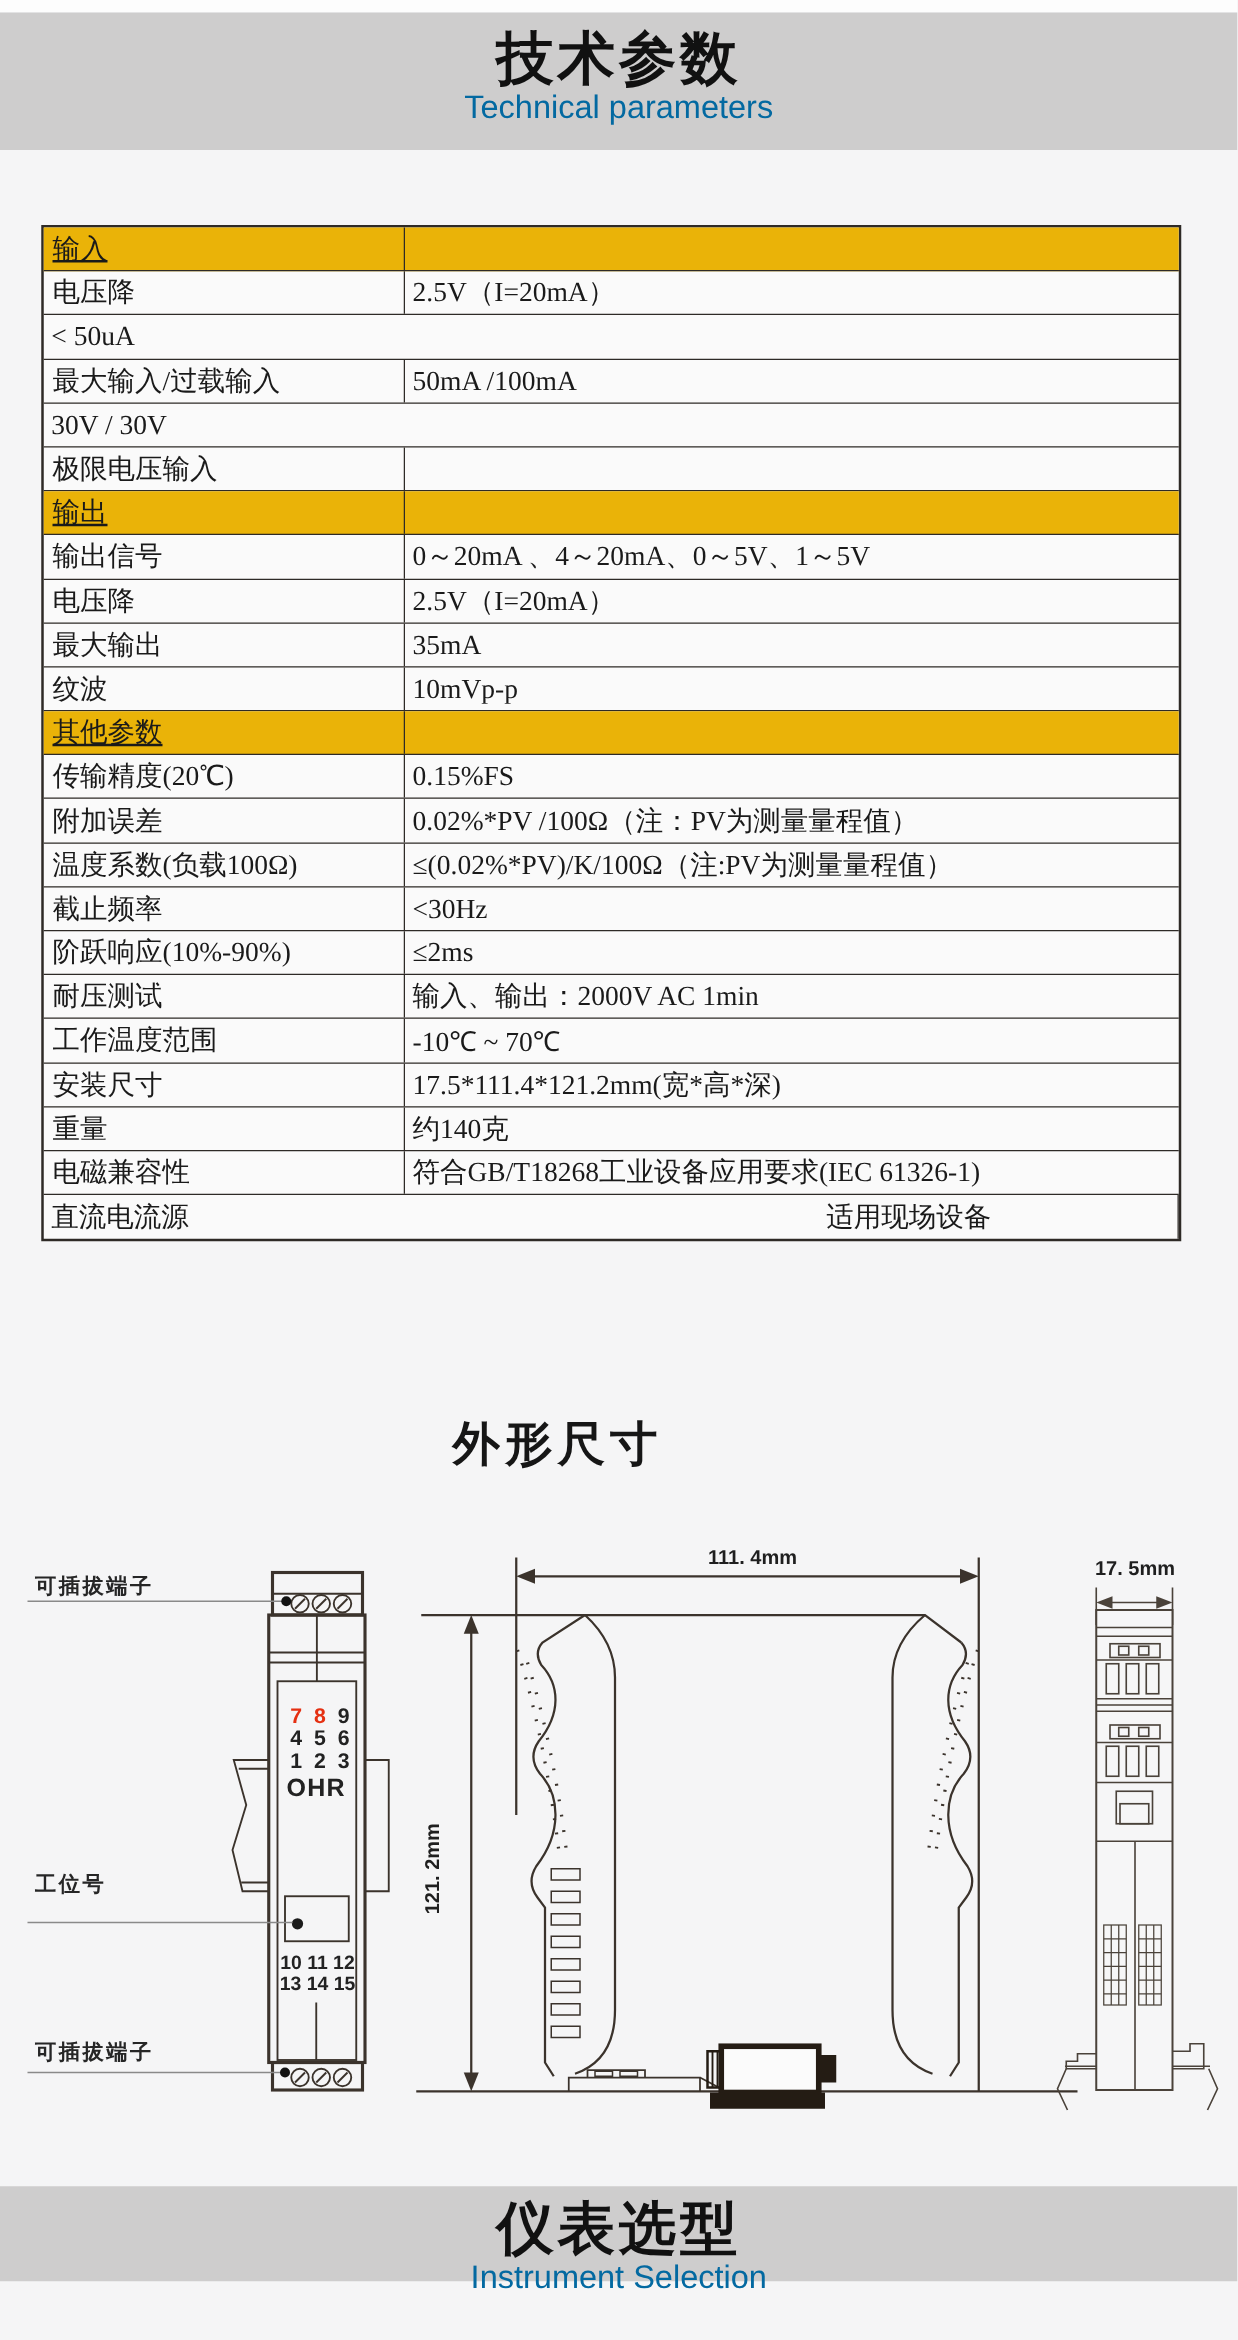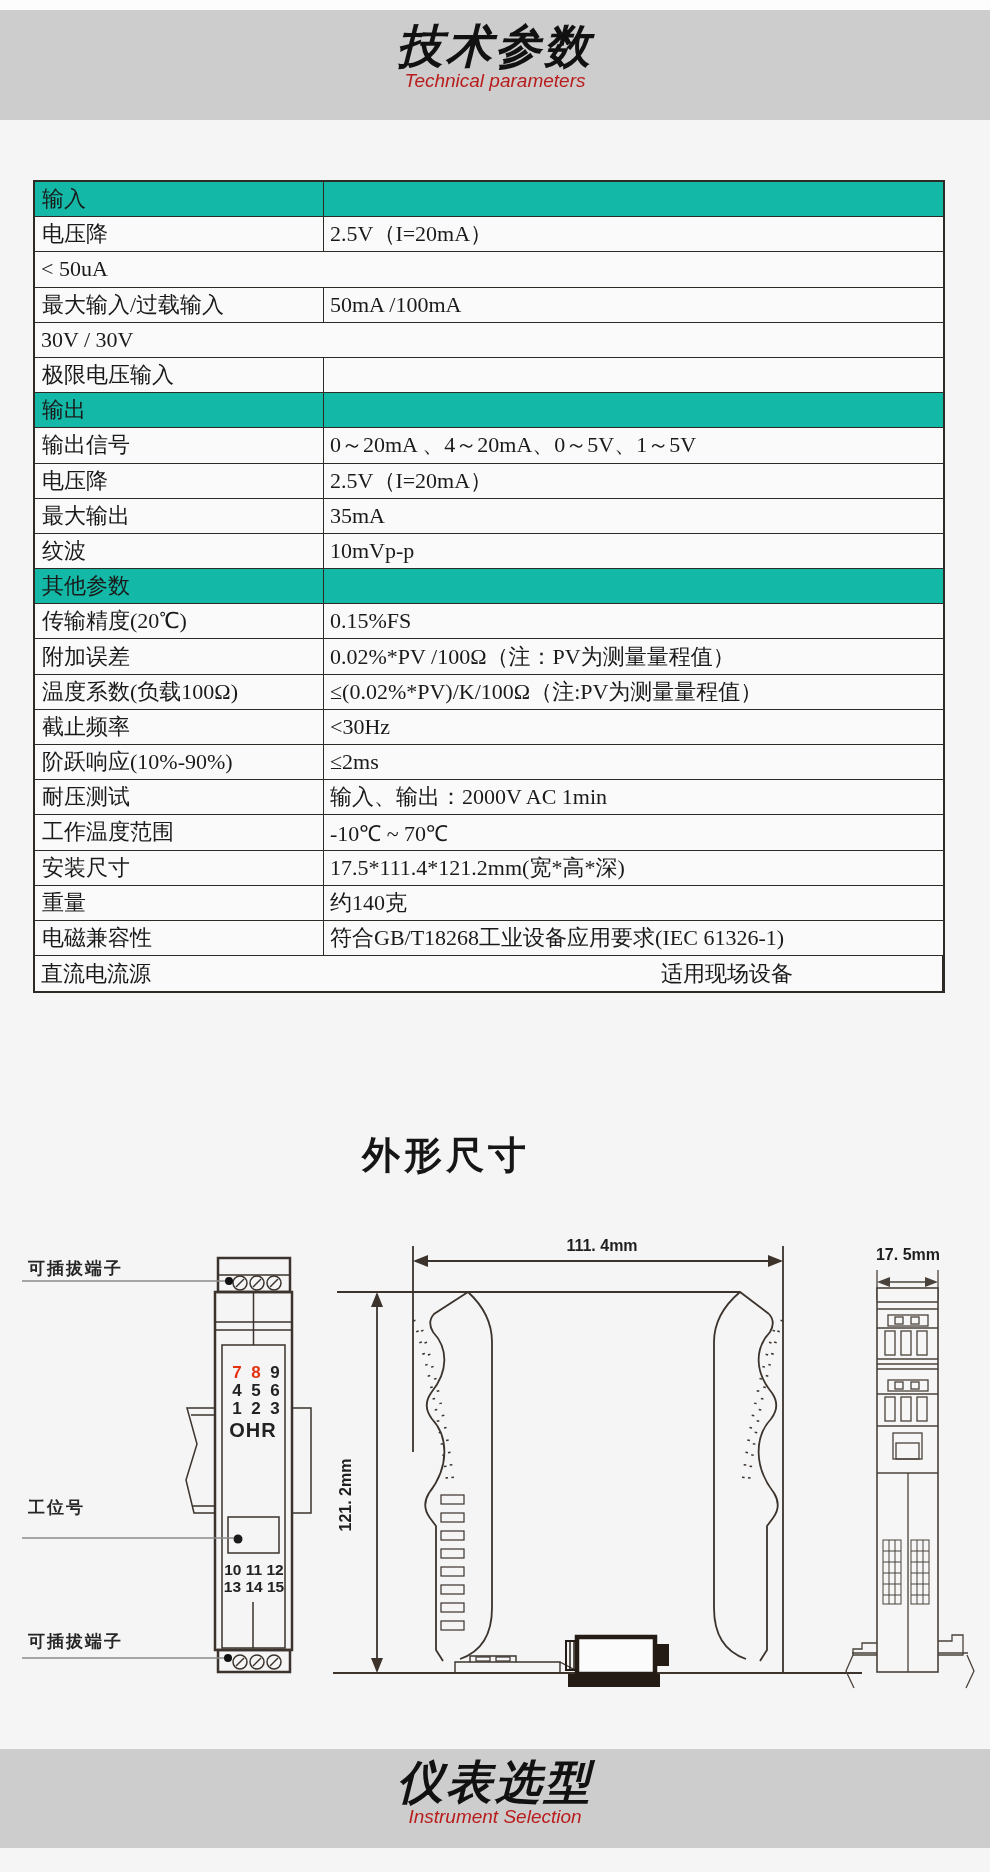--- a/index.html
+++ b/index.html
@@ -5,36 +5,36 @@
   html,body{margin:0;padding:0;}
   body{
     position:relative;
     width:990px;height:1872px;
     background:#f5f5f6;
     font-family:"Liberation Sans",sans-serif;
     color:#1a1a1a;
     overflow:hidden;
   }
   .topstrip{position:absolute;top:0;left:0;width:990px;height:10px;background:#fdfdfd;}
-  .band{position:absolute;left:0;width:990px;background:#cecdcd;text-align:center;font-style:italic;}
+  .band{position:absolute;left:0;width:990px;background:#cecdcd;text-align:center;}
   .band.header{top:10px;height:110px;}
-  .band.footer{top:1749px;height:99px;}
+  .band.footer{top:1749px;height:76px;}
   .band .title{margin:0;font-size:46px;font-weight:bold;letter-spacing:3px;line-height:1.05;padding-top:12px;color:#111;}
   .band.footer .title{padding-top:9px;}
-  .band .sub{font-size:19px;color:#b91c1c;margin-top:0;letter-spacing:0px;}
+  .band .sub{font-size:26px;color:#0369a1;margin-top:0;letter-spacing:0px;}
   
   .spec-table{
     position:absolute;top:180px;left:33px;width:912px;
     border:2.5px solid #2e2a26;background:#fafafa;
     font-family:"Liberation Serif",serif;
     box-sizing:border-box;
   }
   .trow{display:flex;align-items:stretch;height:35.2px;border-bottom:1px solid #2e2a26;box-sizing:border-box;}
   .trow:last-child{border-bottom:none;}
-  .trow.section{background:#14b8a6;}
+  .trow.section{background:#eab308;text-decoration:underline;}
   .cell{white-space:nowrap;overflow:hidden;display:flex;align-items:center;box-sizing:border-box;}
   .cell.label{width:289px;padding-left:7px;border-right:1px solid #2e2a26;font-size:22px;}
   .cell.value{flex:1;padding-left:6px;font-size:22px;}
   
   .section-title{
     position:absolute;top:1130px;left:0;width:892px;text-align:center;
     font-size:38px;font-weight:bold;color:#161616;letter-spacing:4px;
   }
   svg.drawing{position:absolute;top:1230px;left:0;}
   svg text{font-family:"Liberation Sans",sans-serif;}

